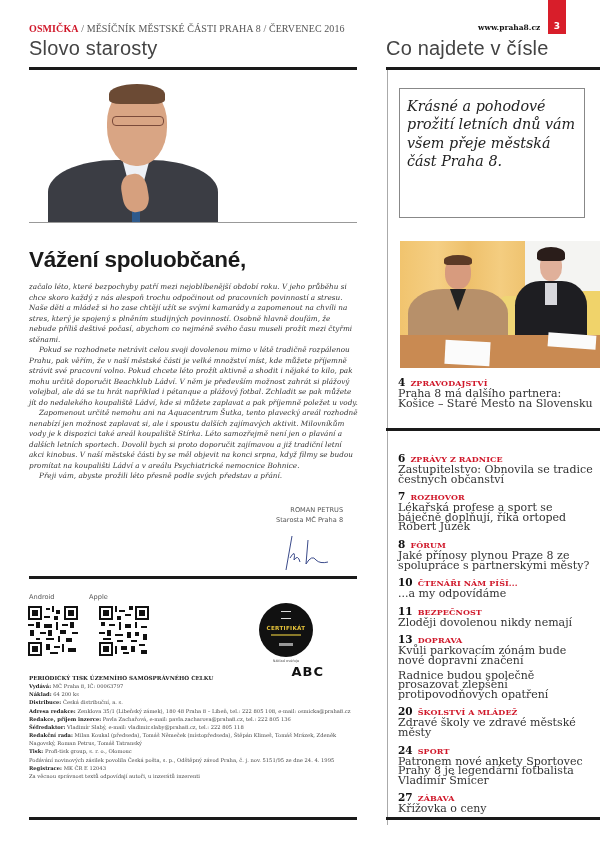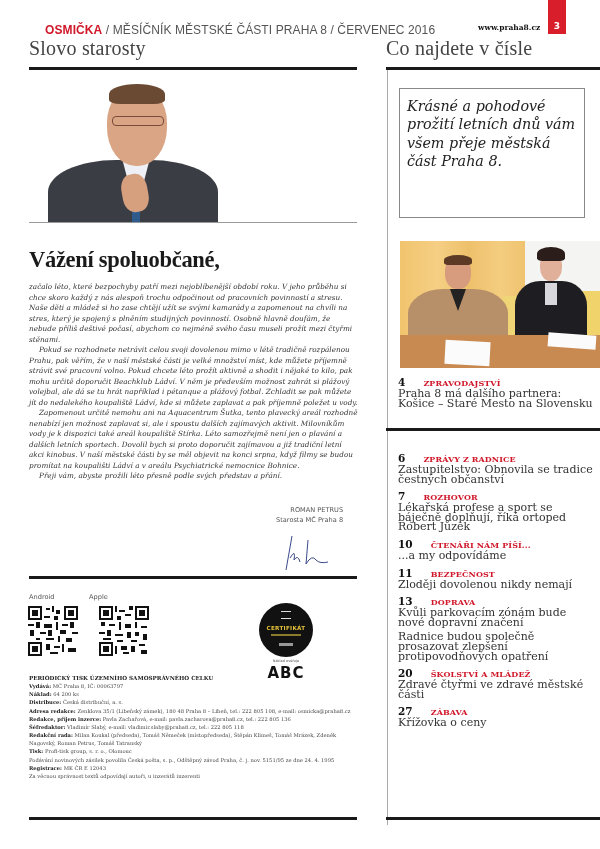--- a/index.html
+++ b/index.html
@@ -1,58 +1,58 @@
 <!DOCTYPE html>
 <html><head>
 <meta charset="utf-8">
 <style>
   * { box-sizing: border-box; margin: 0; padding: 0; }
   html, body { width: 600px; height: 849px; background: #fff; overflow: hidden; }
   body { position: relative; font-family: "DejaVu Serif", serif; color: #222; }
 
   .topbar { position: absolute; left: 29px; top: 21px; width: 560px; height: 14px; }
-  .topbar .left { position: absolute; left: 16px; top: 2px; font-family: Liberation Sans, sans-serif; font-size: 12px; color: #555; letter-spacing: 0.1px; white-space: nowrap; }
+  .topbar .left { position: absolute; left: 0; top: 2px; font-family: Liberation Serif, serif; font-size: 10px; color: #555; letter-spacing: 0.1px; white-space: nowrap; }
   .topbar .left .brand { color: #d0182a; font-weight: bold; }
   .topbar .url { position: absolute; left: 449px; top: 2px; font-family: "DejaVu Serif", serif; font-size: 7.5px; font-weight: bold; color: #111; }
   .pagenum { position: absolute; left: 548px; top: 0px; width: 18px; height: 34px; background: #d81e2a; color: #fff; font-family: "DejaVu Sans", sans-serif; font-weight: bold; font-size: 9px; text-align: center; padding-top: 21px; }
 
-  .sec-title { position: absolute; top: 37px; font-family: Liberation Serif, serif; font-size: 20px; color: #444; font-weight: normal; letter-spacing: 0.2px; }
+  .sec-title { position: absolute; top: 37px; font-family: Liberation Sans, sans-serif; font-size: 20px; color: #444; font-weight: normal; letter-spacing: 0.2px; }
   .rule-thick { position: absolute; height: 3px; background: #1a1a1a; }
   .rule-thin { position: absolute; height: 1px; background: #999; }
   .vline { position: absolute; width: 1px; background: #aaa; }
 
   
   .mayor-photo { position: absolute; left: 45px; top: 82px; width: 175px; height: 140px; overflow: hidden; background: #fff; }
   .mayor-photo .head { position: absolute; left: 62px; top: 4px; width: 60px; height: 80px; border-radius: 46% 46% 48% 48%; background: #d9a584; }
   .mayor-photo .hair { position: absolute; left: 64px; top: 2px; width: 56px; height: 20px; border-radius: 50% 50% 20% 20%; background: #6b4a34; }
   .mayor-photo .glasses { position: absolute; left: 67px; top: 34px; width: 52px; height: 10px; border: 1.5px solid #7a4a3a; border-radius: 4px; }
   .mayor-photo .suit { position: absolute; left: 3px; top: 78px; width: 170px; height: 80px; background: #3b3d44; border-radius: 40% 40% 0 0; }
   .mayor-photo .shirt { position: absolute; left: 78px; top: 80px; width: 26px; height: 40px; background: #eef0f5; clip-path: polygon(0 0, 100% 0, 60% 100%, 40% 100%); }
   .mayor-photo .tie { position: absolute; left: 87px; top: 95px; width: 8px; height: 45px; background: #2f5a8c; }
   .mayor-photo .hand { position: absolute; left: 77px; top: 92px; width: 26px; height: 38px; background: #d6a07e; border-radius: 40%; transform: rotate(-10deg); }
 
-  .greeting { position: absolute; left: 29px; top: 247px; font-family: Liberation Serif, serif; font-weight: bold; font-size: 22.5px; color: #1a1a1a; letter-spacing: -0.3px; }
+  .greeting { position: absolute; left: 29px; top: 247px; font-family: Liberation Sans, sans-serif; font-weight: bold; font-size: 22.5px; color: #1a1a1a; letter-spacing: -0.3px; }
 
   .article { position: absolute; left: 29px; top: 282px; width: 330px; font-family: "DejaVu Serif", serif; font-style: italic; font-size: 7.25px; line-height: 10.5px; color: #333; }
   .article p { text-indent: 0; }
   .article p.ind { text-indent: 10px; }
 
   .sig { position: absolute; left: 276px; top: 505px; font-family: "DejaVu Sans", sans-serif; font-size: 6.6px; color: #555; line-height: 10px; text-align: right; }
   .sig-scribble { position: absolute; left: 276px; top: 530px; width: 60px; height: 45px; }
 
   .qr-label { position: absolute; top: 593px; font-family: "DejaVu Sans", sans-serif; font-size: 6.6px; color: #555; }
   .qr { position: absolute; top: 606px; width: 50px; height: 50px; }
 
   .cert { position: absolute; left: 259px; top: 603px; width: 54px; height: 54px; border-radius: 50%; background: #111; }
   .cert .ct { position: absolute; left: 0; width: 54px; top: 22px; text-align: center; font-family: "DejaVu Sans", sans-serif; font-weight: bold; font-size: 5.6px; color: #e5c23a; letter-spacing: 0.3px; }
   .cert .cs { position: absolute; left: 12px; top: 31px; width: 30px; height: 1.5px; background: #8a7a2a; }
   .cert .ctop { position: absolute; left: 22px; top: 8px; width: 10px; height: 8px; border-top: 1.5px solid #ddd; border-bottom: 1.5px solid #ddd; }
   .cert .cbot { position: absolute; left: 20px; top: 40px; width: 14px; height: 3px; background: #999; }
   .abc-label { position: absolute; left: 263px; top: 659px; font-family: "DejaVu Sans", sans-serif; font-size: 3.5px; color: #555; width: 46px; text-align: center; }
-  .abc { position: absolute; left: 263px; top: 664px; width: 46px; text-align: center; font-family: "DejaVu Sans", sans-serif; font-weight: bold; font-size: 15px; color: #111; letter-spacing: 1px; }
+  .abc { position: absolute; left: 278px; top: 664px; width: 46px; text-align: right; font-family: "DejaVu Sans", sans-serif; font-weight: bold; font-size: 13px; color: #111; letter-spacing: 1px; }
 
   .imprint { position: absolute; left: 29px; top: 674px; width: 330px; font-family: "DejaVu Serif", serif; font-size: 5.2px; line-height: 8.15px; color: #444; }
   .imprint .head { font-weight: bold; color: #222; font-size: 5.6px; }
   .imprint b { color: #222; }
 
   
   .quote-box { position: absolute; left: 399px; top: 88px; width: 186px; height: 130px; border: 1px solid #888; padding: 8px 7px; font-family: "DejaVu Serif", serif; font-style: italic; font-size: 14.3px; line-height: 18.3px; color: #222; }
 
   .partner-photo { position: absolute; left: 400px; top: 241px; width: 200px; height: 127px; overflow: hidden; background: #f2f0ea; }
   .partner-photo .curtain { position: absolute; left: 0; top: 0; width: 125px; height: 95px; background: linear-gradient(90deg, #f1c46e 0%, #f5cf84 30%, #eec06b 55%, #f4cd80 80%, #efc370 100%); }
@@ -68,21 +68,21 @@
   .partner-photo .woman-body { position: absolute; left: 115px; top: 40px; width: 72px; height: 70px; background: #1e1e22; border-radius: 35% 35% 0 0; }
   .partner-photo .woman-scarf { position: absolute; left: 145px; top: 42px; width: 12px; height: 22px; background: #d8d8dc; }
   .partner-photo .table { position: absolute; left: 0; top: 94px; width: 200px; height: 33px; background: #c98a52; }
   .partner-photo .paper1 { position: absolute; left: 45px; top: 100px; width: 45px; height: 24px; background: #fbfbfb; transform: rotate(3deg); }
   .partner-photo .paper2 { position: absolute; left: 148px; top: 93px; width: 48px; height: 14px; background: #fbfbfb; transform: rotate(4deg); }
 
   .toc { position: absolute; left: 398px; width: 196px; }
   .toc-item { margin-bottom: 5px; }
   .toc-head { white-space: nowrap; line-height: 12px; }
   .toc-num { font-family: "DejaVu Serif", serif; font-weight: bold; font-size: 10.5px; color: #111; }
-  .toc-cat { font-family: "DejaVu Serif", serif; font-weight: bold; font-size: 8px; color: #d0182a; letter-spacing: 0.1px; margin-left: 13px; }
+  .toc-cat { font-family: "DejaVu Serif", serif; font-weight: bold; font-size: 8px; color: #d0182a; letter-spacing: 0.1px; }
   .toc-desc { font-family: "DejaVu Serif", serif; font-size: 11px; line-height: 9.6px; color: #333; }
 </style>
 </head>
 <body>
 
 <div class="topbar">
   <div class="left"><span class="brand">OSMIČKA</span><span> / MĚSÍČNÍK MĚSTSKÉ ČÁSTI PRAHA 8 / ČERVENEC 2016</span></div>
   <div class="url">www.praha8.cz</div>
 </div>
 <div class="pagenum">3</div>
@@ -265,36 +265,44 @@
 <div class="toc" style="top:451px;">
   <div class="toc-item">
       <div class="toc-head"><span class="toc-num">6</span> <span class="toc-cat">ZPRÁVY Z RADNICE</span></div>
       <div class="toc-desc">Zastupitelstvo: Obnovila se tradice čestných občanství</div>
     </div>
   <div class="toc-item">
       <div class="toc-head"><span class="toc-num">7</span> <span class="toc-cat">ROZHOVOR</span></div>
       <div class="toc-desc">Lékařská profese a sport se báječně doplňují, říká ortoped Robert Jůzek</div>
     </div>
   <div class="toc-item">
+      <div class="toc-head"><span class="toc-num">8</span> <span class="toc-cat">FÓRUM</span></div>
+      <div class="toc-desc">Jaké přínosy plynou Praze 8 ze spolupráce s partnerskými městy?</div>
+    </div>
+  <div class="toc-item">
       <div class="toc-head"><span class="toc-num">10</span> <span class="toc-cat">ČTENÁŘI NÁM PÍŠÍ...</span></div>
       <div class="toc-desc">...a my odpovídáme</div>
     </div>
   <div class="toc-item">
       <div class="toc-head"><span class="toc-num">11</span> <span class="toc-cat">BEZPEČNOST</span></div>
       <div class="toc-desc">Zloději dovolenou nikdy nemají</div>
     </div>
   <div class="toc-item">
       <div class="toc-head"><span class="toc-num">13</span> <span class="toc-cat">DOPRAVA</span></div>
       <div class="toc-desc">Kvůli parkovacím zónám bude nové dopravní značení</div>
     </div>
   <div class="toc-item">
       <div class="toc-desc">Radnice budou společně prosazovat zlepšení protipovodňových opatření</div>
     </div>
   <div class="toc-item">
       <div class="toc-head"><span class="toc-num">20</span> <span class="toc-cat">ŠKOLSTVÍ A MLÁDEŽ</span></div>
-      <div class="toc-desc">Zdravé čtyřmi ve zdravé městské části</div>
+      <div class="toc-desc">Zdravé školy ve zdravé městské městy</div>
+    </div>
+  <div class="toc-item">
+      <div class="toc-head"><span class="toc-num">24</span> <span class="toc-cat">SPORT</span></div>
+      <div class="toc-desc">Patronem nové ankety Sportovec Prahy 8 je legendární fotbalista Vladimír Šmicer</div>
     </div>
   <div class="toc-item">
       <div class="toc-head"><span class="toc-num">27</span> <span class="toc-cat">ZÁBAVA</span></div>
       <div class="toc-desc">Křížovka o ceny</div>
     </div>
 </div>
 <div class="rule-thick" style="left:386px; top:817px; width:214px;"></div>
 
 </body></html>

